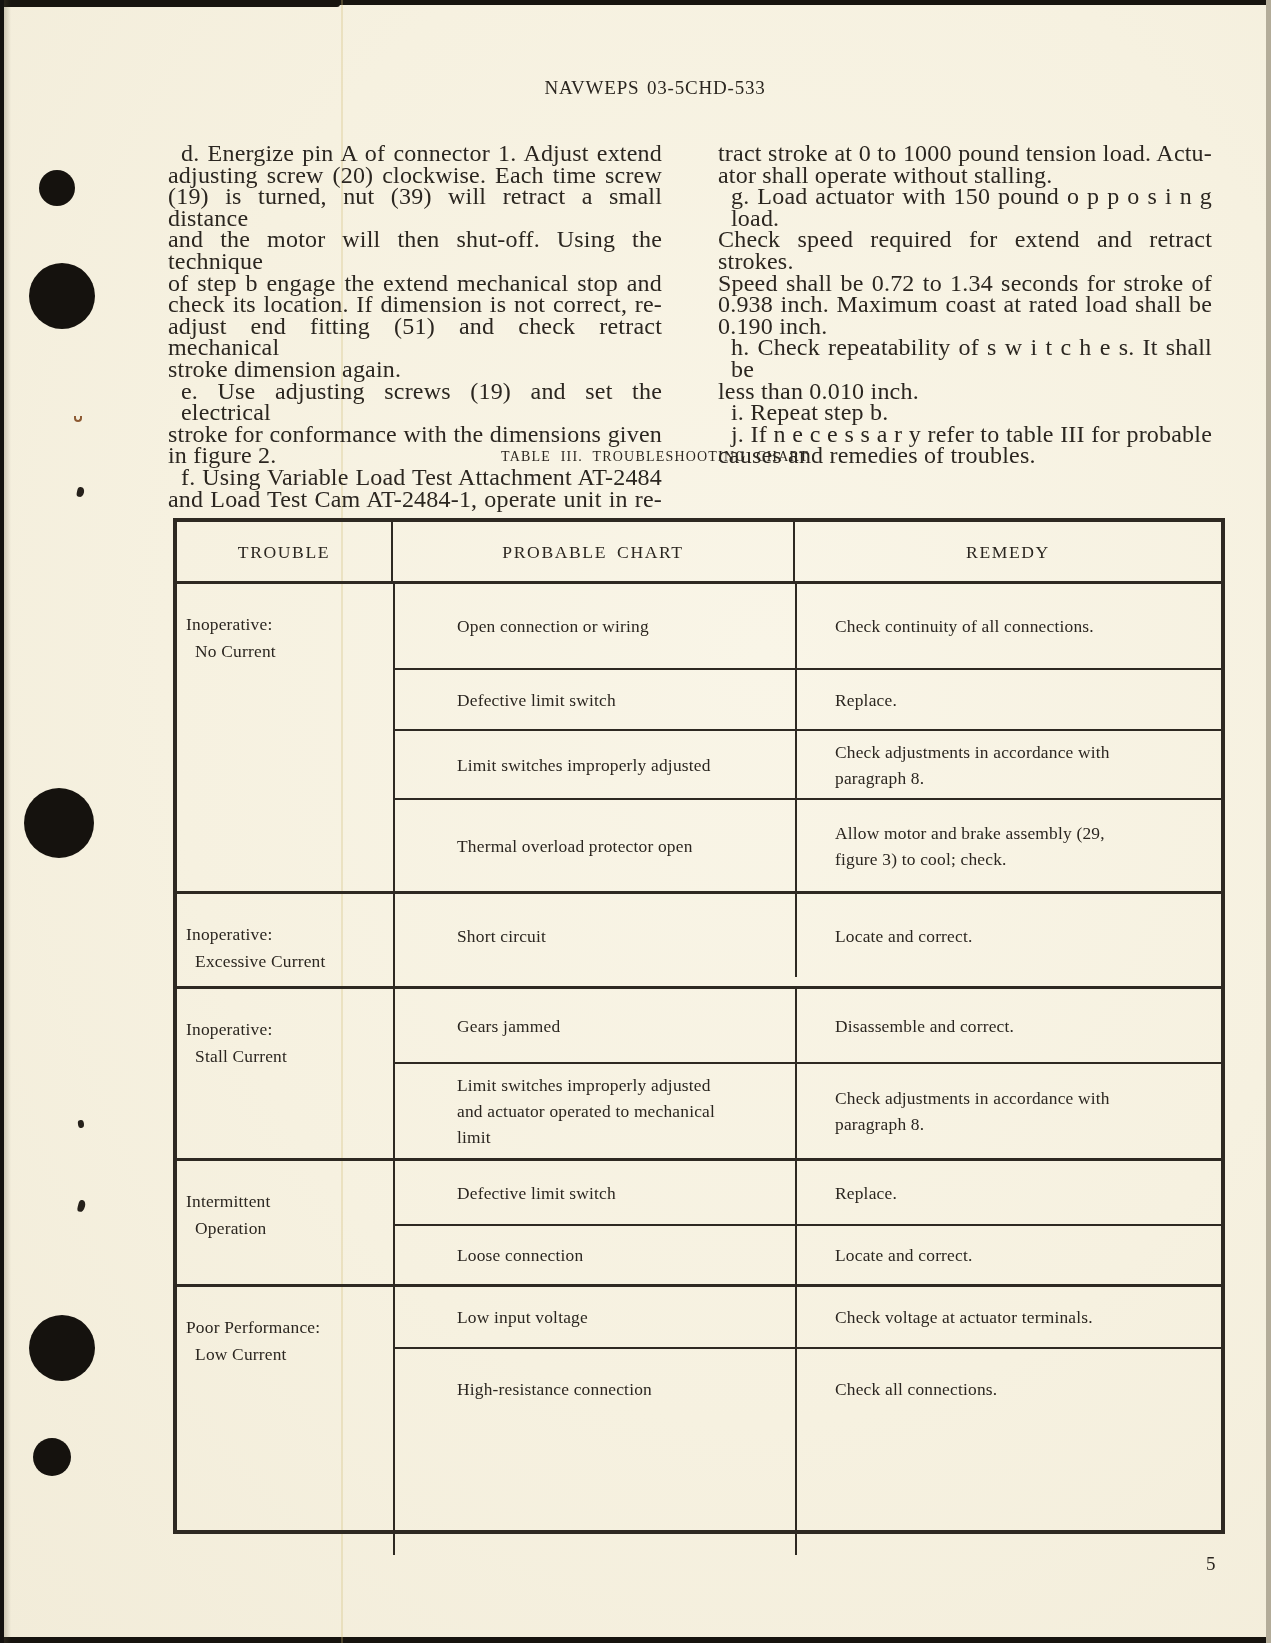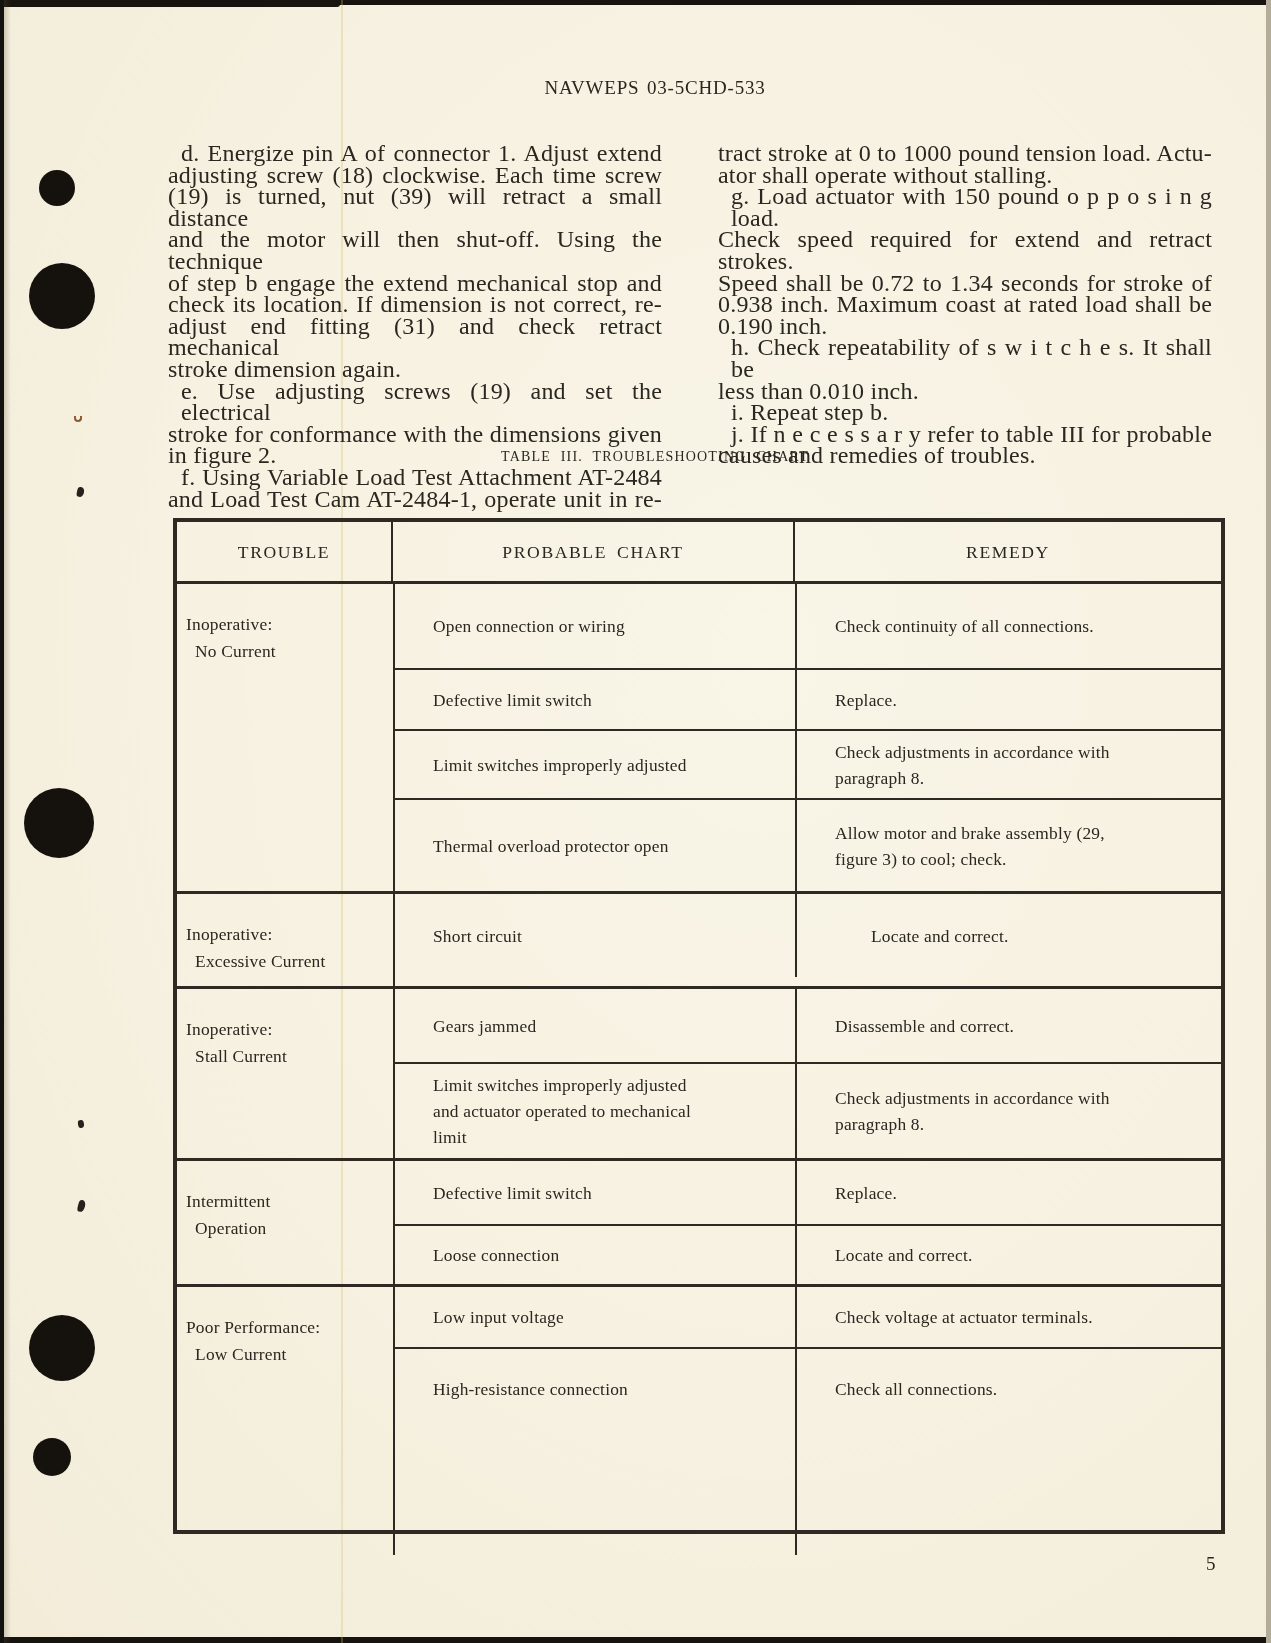--- a/index.html
+++ b/index.html
@@ -56,21 +56,21 @@
   .th3{flex:1;}
   .tbody{flex:1;display:flex;flex-direction:column;}
   .tgroup{display:flex;flex:0 0 auto;}
   .tgroup + .tgroup{border-top:3px solid #2e2922;}
   .trouble-cell{width:218px;border-right:2px solid #2e2922;white-space:pre-line;
     padding:27px 6px 11px 9px;line-height:27px;}
   .rows{flex:1;display:flex;flex-direction:column;}
   .trow{display:flex;flex:0 0 auto;}
   .trow + .trow{border-top:2px solid #2e2922;}
   .cause-cell{width:402px;border-right:2px solid #2e2922;display:flex;align-items:center;
-    padding-left:38px;padding-right:12px;white-space:pre-line;}
+    padding-left:62px;padding-right:12px;white-space:pre-line;}
   .remedy-cell{flex:1;display:flex;align-items:center;
     padding-left:38px;padding-right:4px;white-space:pre-line;}
   .trow.tall .cause-cell,.trow.tall .remedy-cell{align-items:flex-start;padding-top:27px;}
 
   .page-number{position:absolute;left:1206px;top:1553px;font-size:19px;}
 </style>
 </head>
 <body>
 
 <div class="edge-top"></div>
@@ -90,26 +90,26 @@
 <div class="speck" style="left:78px;top:1200px;width:7px;height:12px;transform:rotate(14deg);"></div>
 <div class="dot" style="left:29px;top:1315px;width:66px;height:66px;"></div>
 <div class="dot" style="left:33px;top:1438px;width:38px;height:38px;"></div>
 
 <div class="doc-header">NAVWEPS 03-5CHD-533</div>
 
 <div class="columns">
   <div class="col">
       <div class="para">
         <div class="jline ind">d.  Energize pin A of connector 1.  Adjust extend</div>
-        <div class="jline">adjusting screw (18) clockwise.  Each time screw</div>
+        <div class="jline">adjusting screw (20) clockwise.  Each time screw</div>
         <div class="jline">(19) is turned, nut (39) will retract a small distance</div>
         <div class="jline">and the motor will then shut-off.  Using the technique</div>
         <div class="jline">of step b engage the extend mechanical stop and</div>
         <div class="jline">check its location.  If dimension is not correct, re-</div>
-        <div class="jline">adjust end fitting (31) and check retract mechanical</div>
+        <div class="jline">adjust end fitting (51) and check retract mechanical</div>
         <div class="jline jlast">stroke dimension again.</div>
       </div>
       <div class="para">
         <div class="jline ind">e.  Use adjusting screws (19) and set the electrical</div>
         <div class="jline">stroke for conformance with the dimensions given</div>
         <div class="jline jlast">in figure 2.</div>
       </div>
       <div class="para">
         <div class="jline ind">f.  Using Variable Load Test Attachment AT-2484</div>
         <div class="jline">and Load Test Cam AT-2484-1, operate unit in re-</div>
@@ -171,21 +171,21 @@
             <div class="cause-cell">Thermal overload protector open</div>
             <div class="remedy-cell">Allow motor and brake assembly (29,
 figure 3) to cool; check.</div>
           </div>
         </div>
       </div>
       <div class="tgroup">
         <div class="trouble-cell">Inoperative:
 &nbsp;&nbsp;Excessive Current</div>
         <div class="rows">
-          <div class="trow" style="height: 83px; gap: 36px;">
+          <div class="trow" style="height: 83px;">
             <div class="cause-cell">Short circuit</div>
             <div class="remedy-cell">Locate and correct.</div>
           </div>
         </div>
       </div>
       <div class="tgroup">
         <div class="trouble-cell">Inoperative:
 &nbsp;&nbsp;Stall Current</div>
         <div class="rows">
           <div class="trow" style="height: 73px;">

